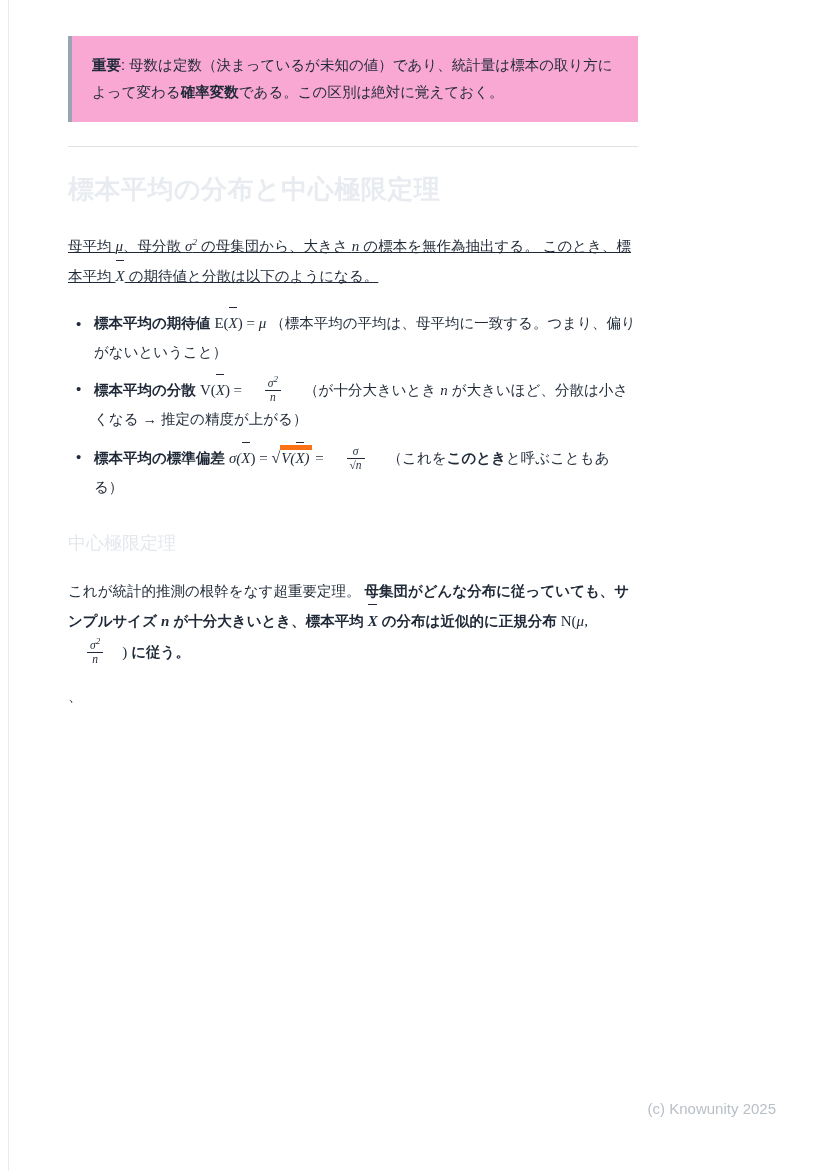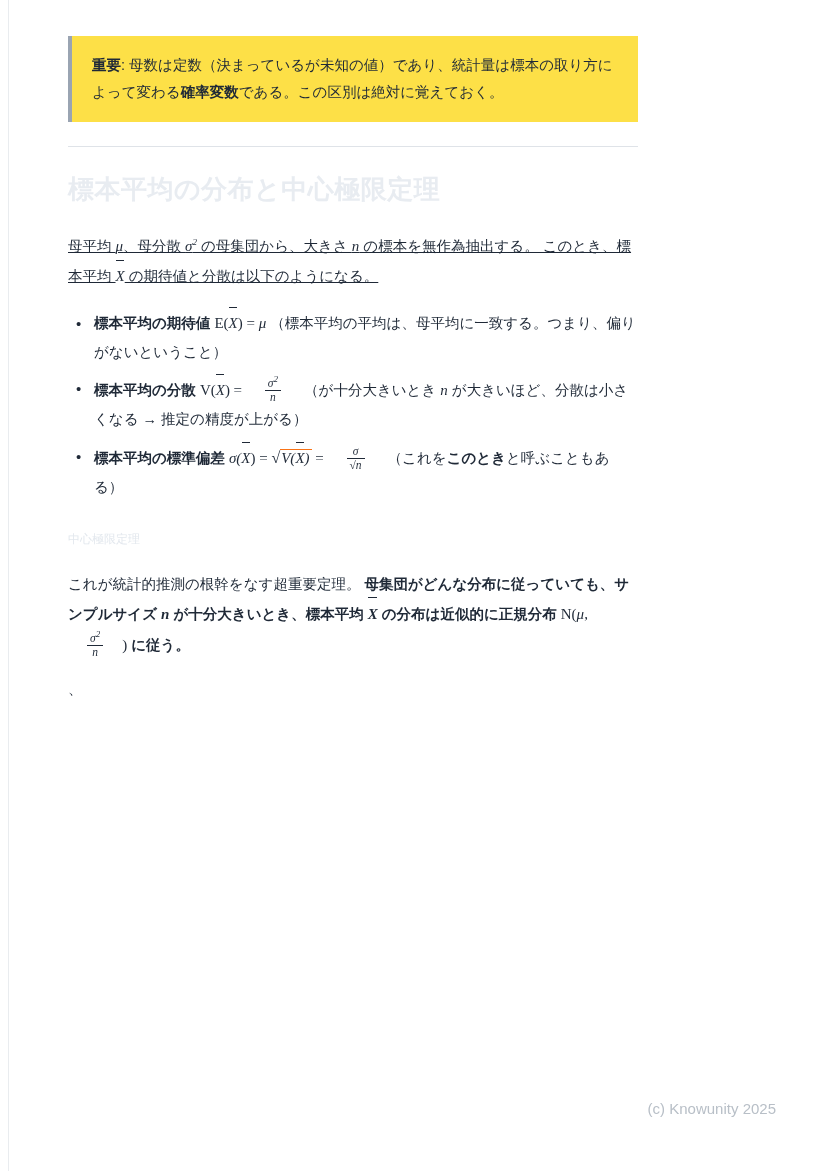--- a/index.html
+++ b/index.html
@@ -32,21 +32,21 @@
   .content {
     position: absolute;
     left: 68px;
     top: 0;
     width: 570px;
   }
 
   
   .callout {
     margin-top: 36px;
-    background: #fde047;
+    background: #f9a8d4;
     border-left: 4px solid #9aa4b2;
     padding: 16px 18px 16px 20px;
     box-sizing: border-box;
     width: 570px;
     font-size: 14.5px;
     line-height: 1.85;
     color: #1f2937;
   }
   .callout b { font-weight: bold; }
 
@@ -91,21 +91,21 @@
     content: "•";
     position: absolute;
     left: -14px;
     top: 0;
     color: #1f2937;
     font-size: 15px;
   }
   ul.bullets b { font-weight: bold; }
 
   h2.sub-title {
-    font-size: 12px;
+    font-size: 18px;
     font-weight: normal;
     color: #e3e8ee;
     margin: 30px 0 0 0;
   }
 
   p.emph {
     font-size: 14.5px;
     line-height: 2.0;
     margin: 22px 0 0 0;
   }
@@ -131,21 +131,21 @@
   }
   .frac .num { display: block; padding: 0 3px; font-style: italic; }
   .frac .den { display: block; border-top: 1px solid #1f2937; padding: 0 3px; font-style: italic; }
   .sqrt {
     font-family: "Liberation Serif", serif;
     font-style: normal;
     font-size: 15px;
   }
   .sqrt .rad { font-size: 16px; }
   .sqrt .under {
-    border-top: 1px solid #f97316;
+    border-top: 5px solid #f97316;
     padding: 0 2px 0 1px;
     font-style: italic;
   }
   .ovl { position: relative; display: inline-block; }
   .ovl::after {
     content: "";
     position: absolute;
     left: 8%; right: 8%;
     top: -0.12em;
     border-top: 1px solid #1f2937;

